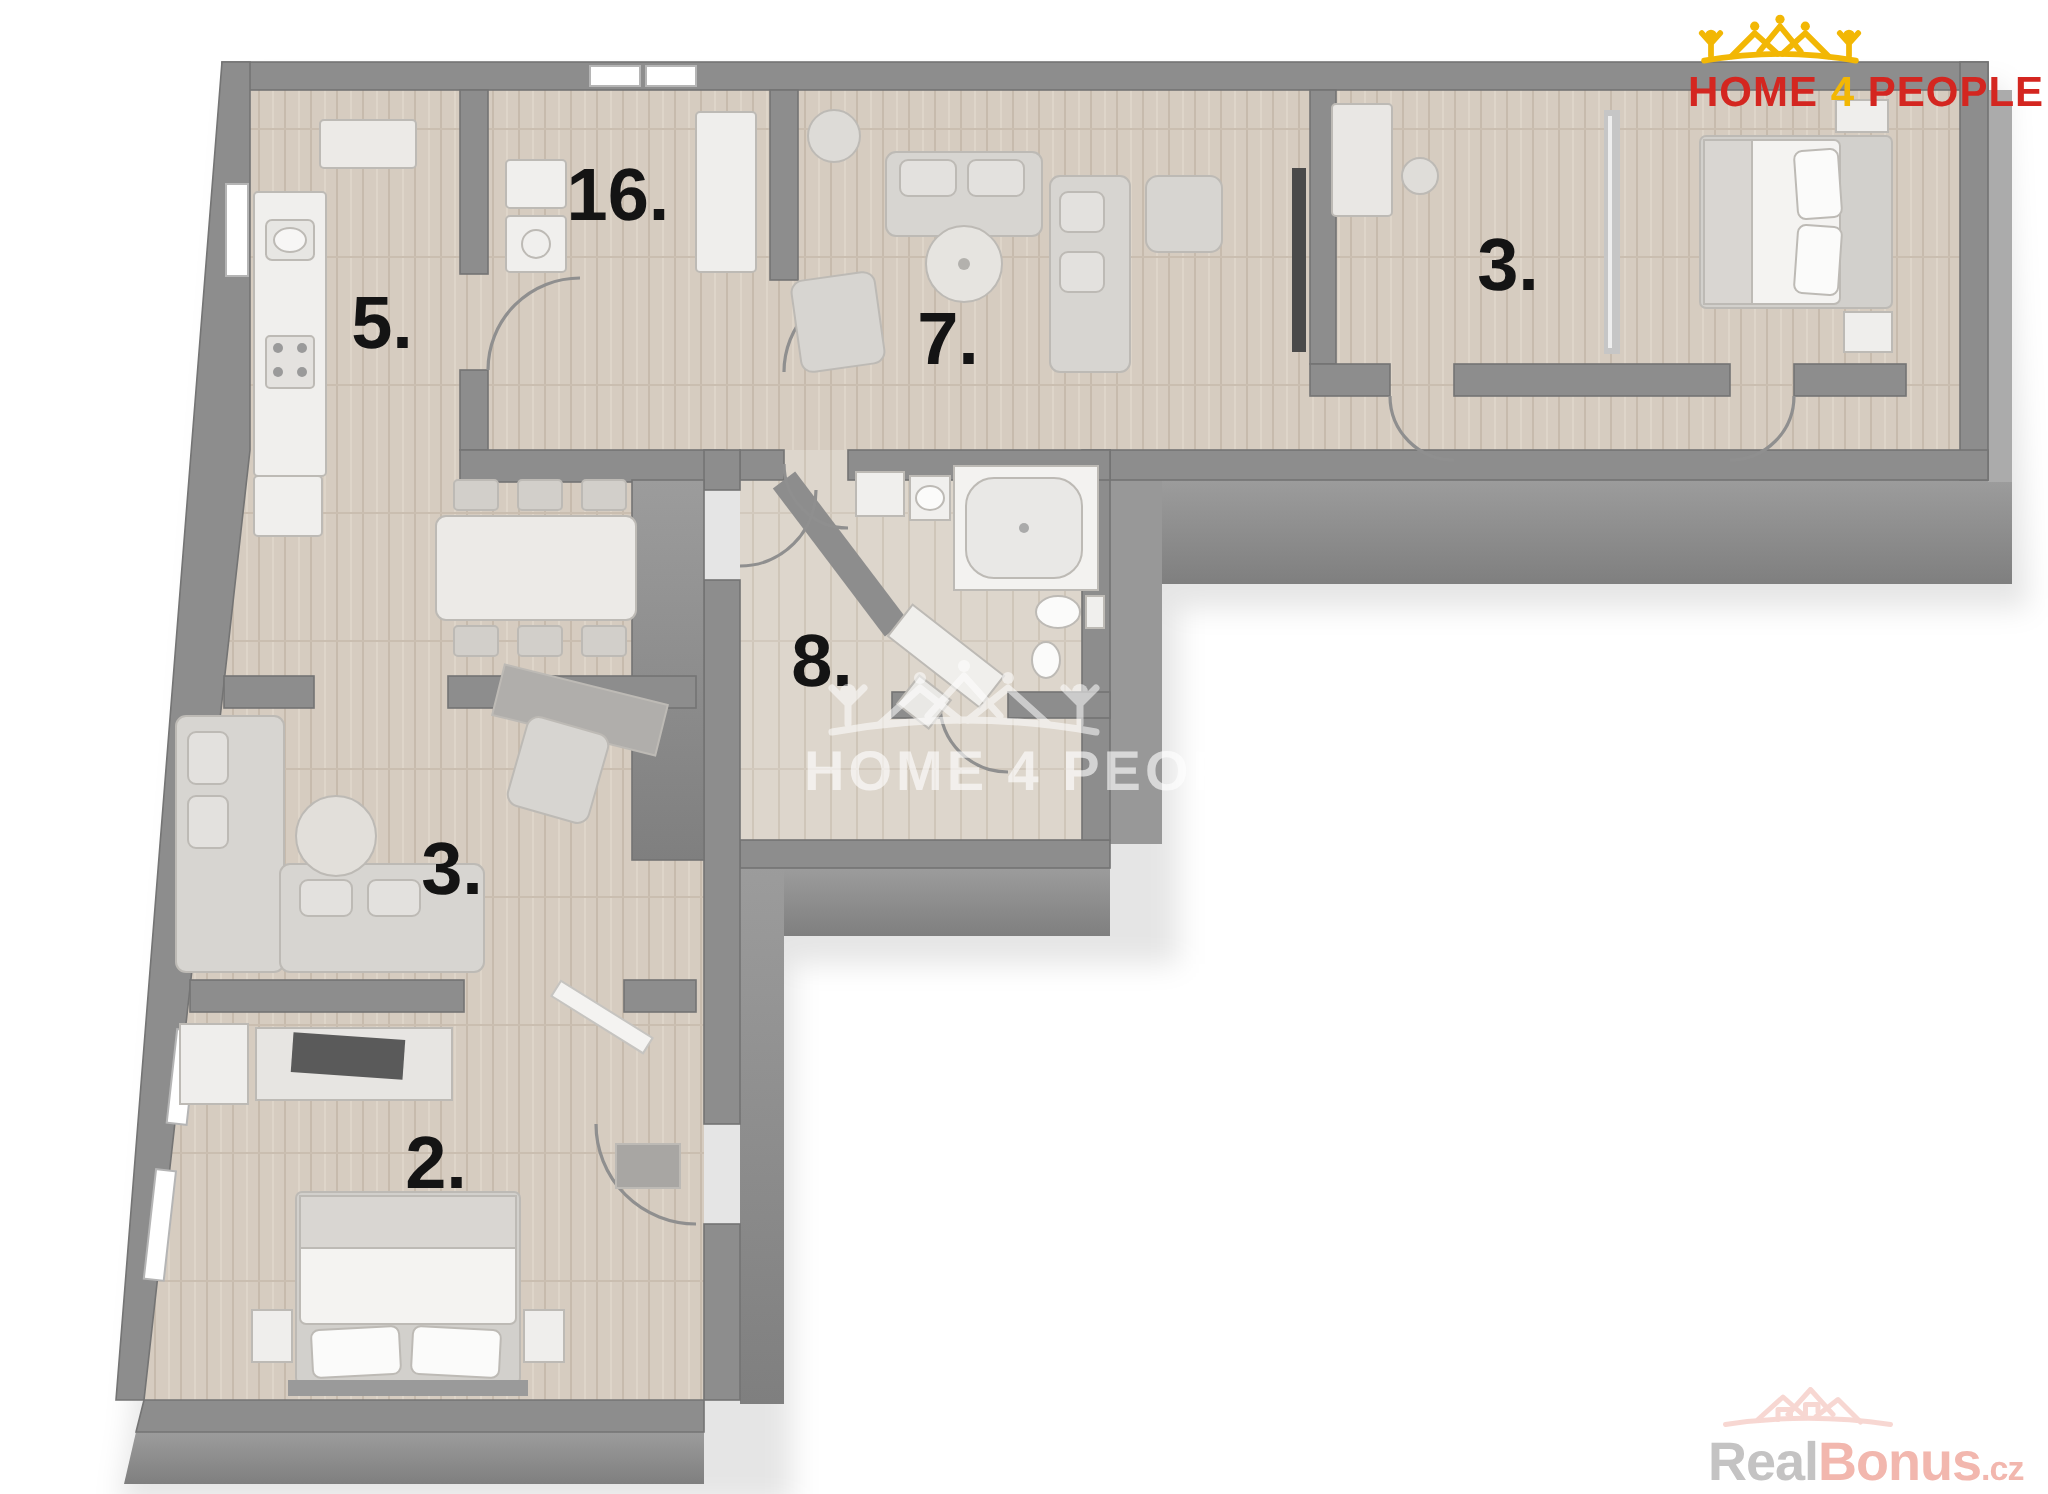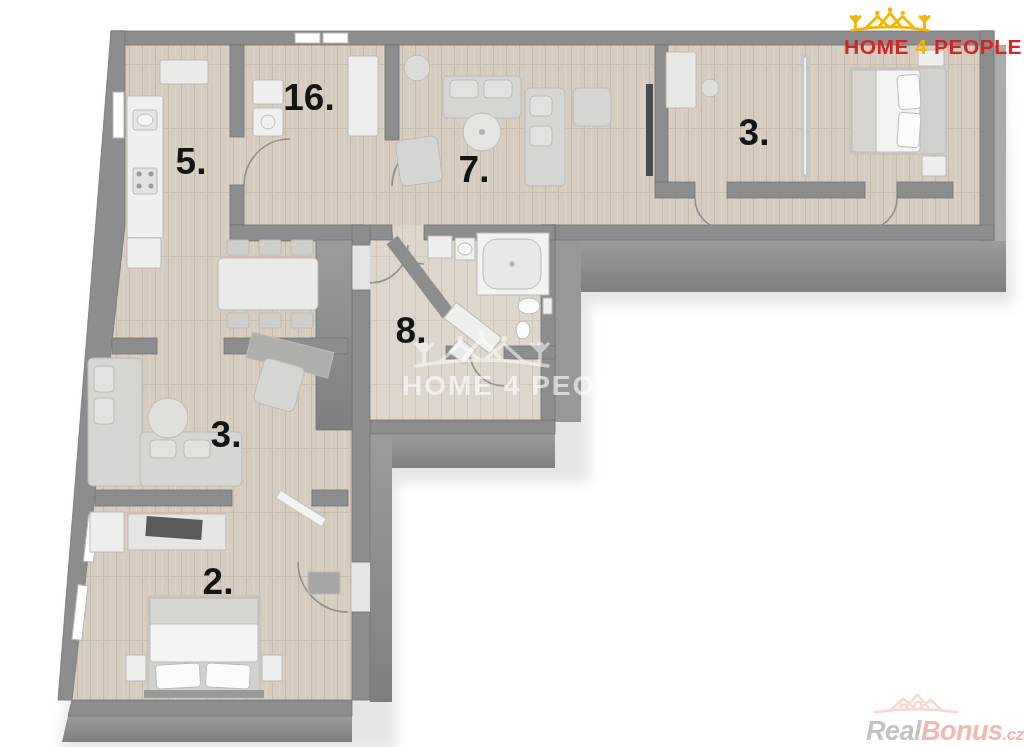--- a/index.html
+++ b/index.html
@@ -10,21 +10,21 @@
   .room-label{font-family:"Liberation Sans",sans-serif;font-weight:800;font-size:37px;
               fill:#141414;text-anchor:middle;}
   
   .logo{position:absolute;top:4px;right:8px;width:172px;text-align:center;line-height:1;}
   .logo-text{font-weight:800;font-size:21px;letter-spacing:.5px;color:#d42620;white-space:nowrap;}
   .logo-text .accent{color:#f2b705;}
   
   .wm-center{position:absolute;left:402px;top:330px;width:220px;text-align:center;pointer-events:none;}
   .wm-center-text{font-weight:800;font-size:28px;letter-spacing:2px;color:rgba(255,255,255,.62);white-space:nowrap;}
   
-  .wm-corner{position:absolute;right:8px;bottom:2px;width:150px;text-align:center;line-height:1;font-style:italic;}
+  .wm-corner{position:absolute;right:20px;bottom:2px;width:150px;text-align:center;line-height:1;}
   .wm-corner-text{font-weight:800;font-size:27px;letter-spacing:-.5px;white-space:nowrap;}
   .wm-corner-text .w1{color:#c4c3c3;}
   .wm-corner-text .w2{color:#f2b7ae;}
   .wm-corner-text .w3{color:#f2b7ae;font-size:17px;}
 </style>
 </head>
 <body>
 
 <div class="canvas">
 

